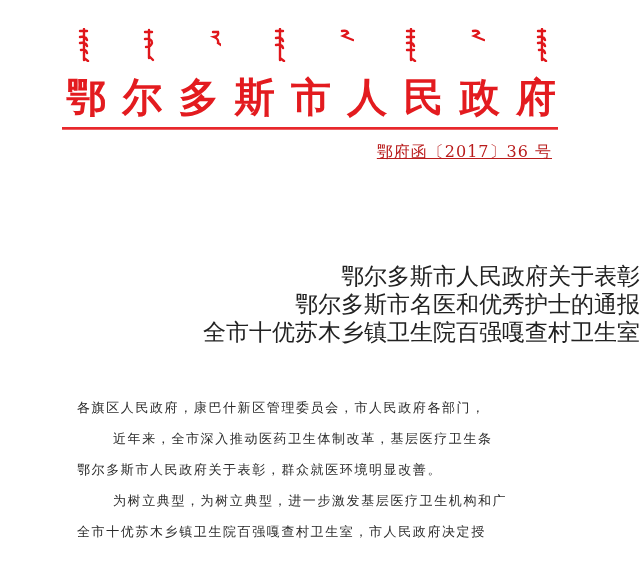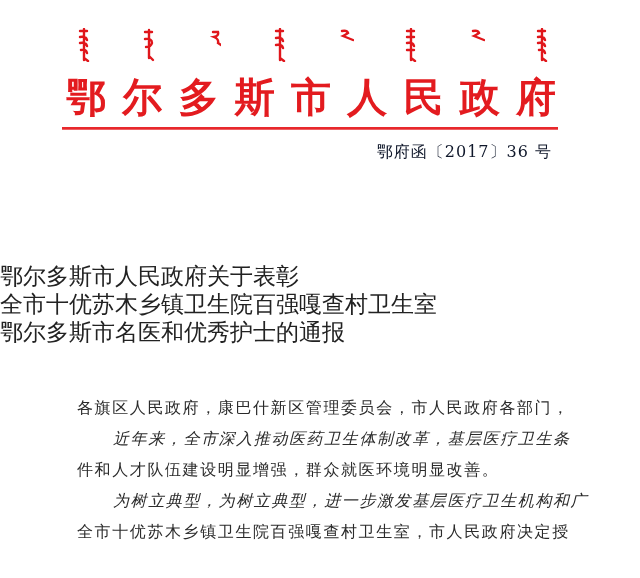--- a/index.html
+++ b/index.html
@@ -54,49 +54,50 @@
     width: 496px;
     height: 3px;
     background: linear-gradient(to bottom, #e8282c 0%, #e8282c 60%, #f08a8c 100%);
   }
   .doc-number {
     position: absolute;
     top: 140px;
     right: 88px;
     font-size: 16px;
     line-height: 24px;
-    color: #0f172a;
+    color: #b91c1c;
     letter-spacing: 1px;
+    text-decoration: underline;
   }
   .notice-title {
     position: absolute;
     top: 262px;
     left: 0;
     width: 640px;
-    text-align: left;
+    text-align: right;
     font-size: 23px;
     line-height: 28px;
     color: #222;
   }
   .notice-title div { white-space: nowrap; }
   .body-text {
     position: absolute;
     top: 392px;
     left: 77px;
     width: 520px;
-    font-size: 16px;
+    font-size: 13px;
     line-height: 31px;
     color: #2b2b2b;
     letter-spacing: 1.6px;
   }
   .body-text p {
     margin: 0;
     white-space: nowrap;
   }
-  .body-text p.indent { text-indent: 36px; font-style: italic; }
+  .body-text p.indent { text-indent: 36px; }
 </style>
 </head>
 <body>
 
 <div class="mongol-row">
   <span class="mongol-glyph">
     <svg width="12" height="34" viewBox="0 0 12 34">
         <path d="M6 1 L6 32 M2 3 L9 3 M2 9 Q8 8 9 12 M2 15 Q8 14 9 18 M3 22 Q8 21 9 25 M6 30 L10 33" stroke="#e0161b" stroke-width="2.4" fill="none" stroke-linecap="round"></path>
       </svg>
   </span>
@@ -148,23 +149,23 @@
   <span>政</span>
   <span>府</span>
 </div>
 
 <div class="red-rule"></div>
 
 <div class="doc-number">鄂府函〔2017〕36 号</div>
 
 <div class="notice-title">
   <div>鄂尔多斯市人民政府关于表彰</div>
+  <div>鄂尔多斯市名医和优秀护士的通报</div>
   <div>全市十优苏木乡镇卫生院百强嘎查村卫生室</div>
-  <div>鄂尔多斯市名医和优秀护士的通报</div>
 </div>
 
 <div class="body-text">
   <p>各旗区人民政府，康巴什新区管理委员会，市人民政府各部门，</p>
   <p class="indent">近年来，全市深入推动医药卫生体制改革，基层医疗卫生条</p>
-  <p>件和人才队伍建设明显增强，群众就医环境明显改善。</p>
+  <p>鄂尔多斯市人民政府关于表彰，群众就医环境明显改善。</p>
   <p class="indent">为树立典型，为树立典型，进一步激发基层医疗卫生机构和广</p>
   <p>全市十优苏木乡镇卫生院百强嘎查村卫生室，市人民政府决定授</p>
 </div>
 
 </body></html>

